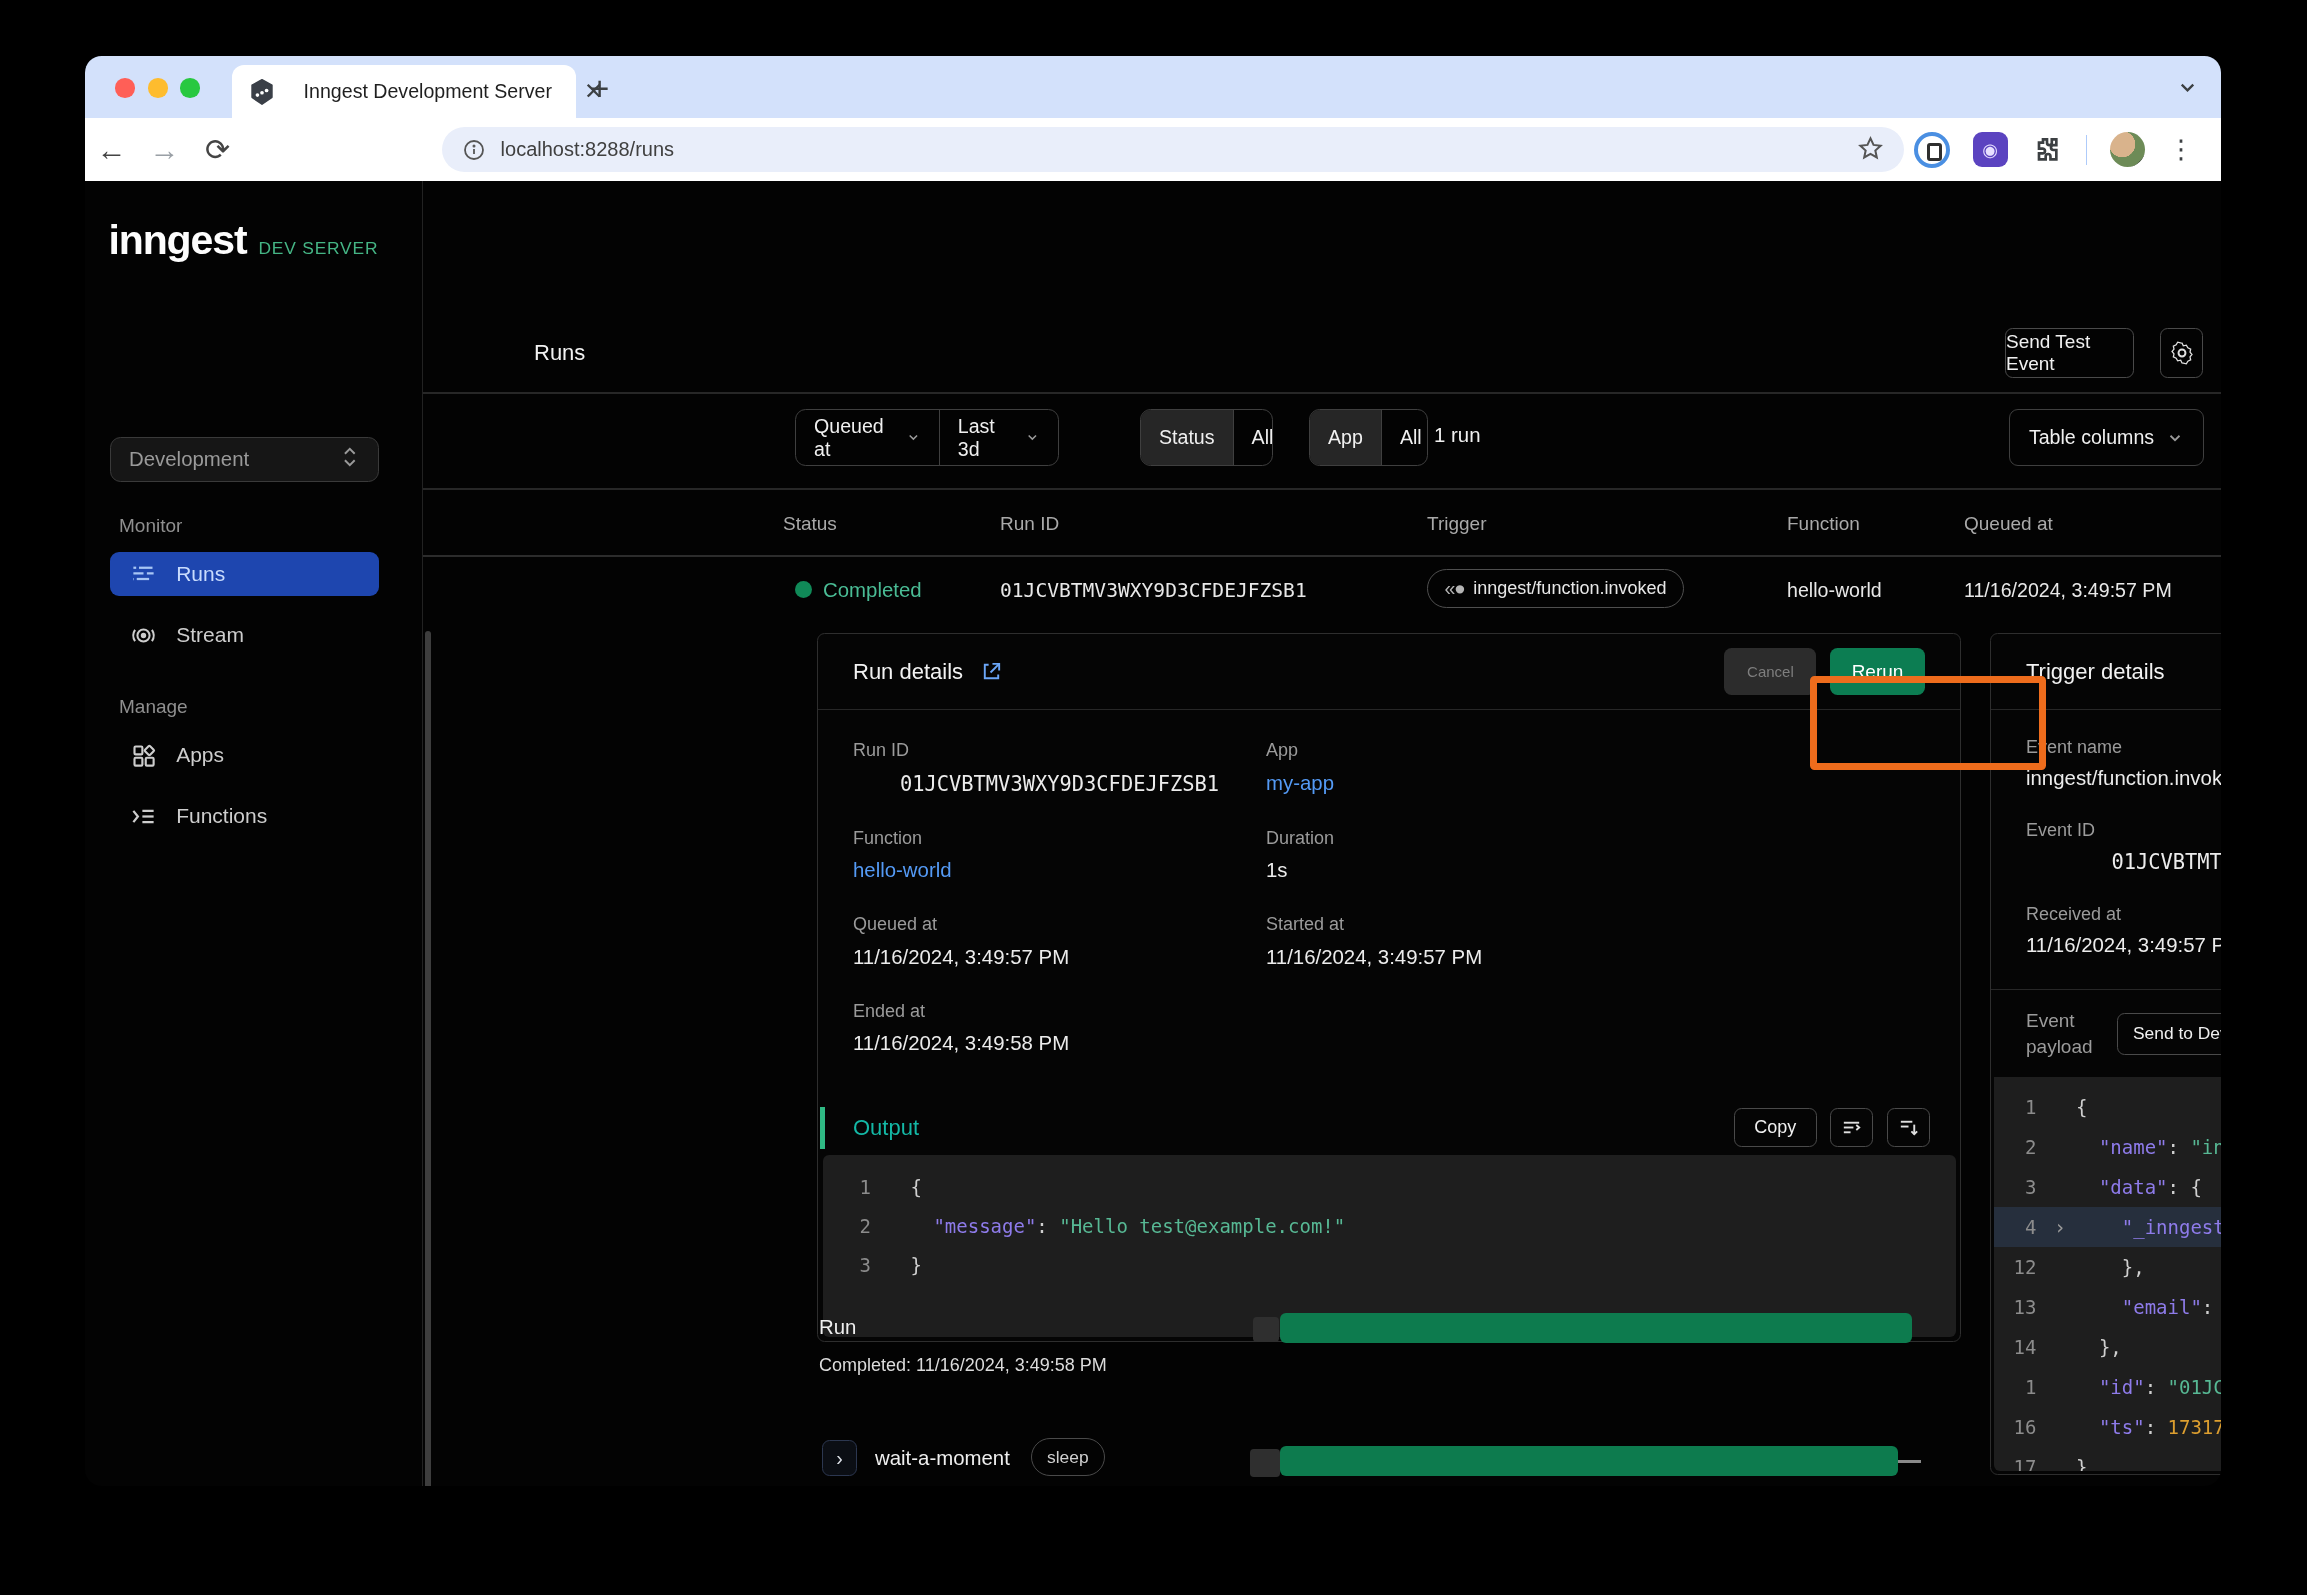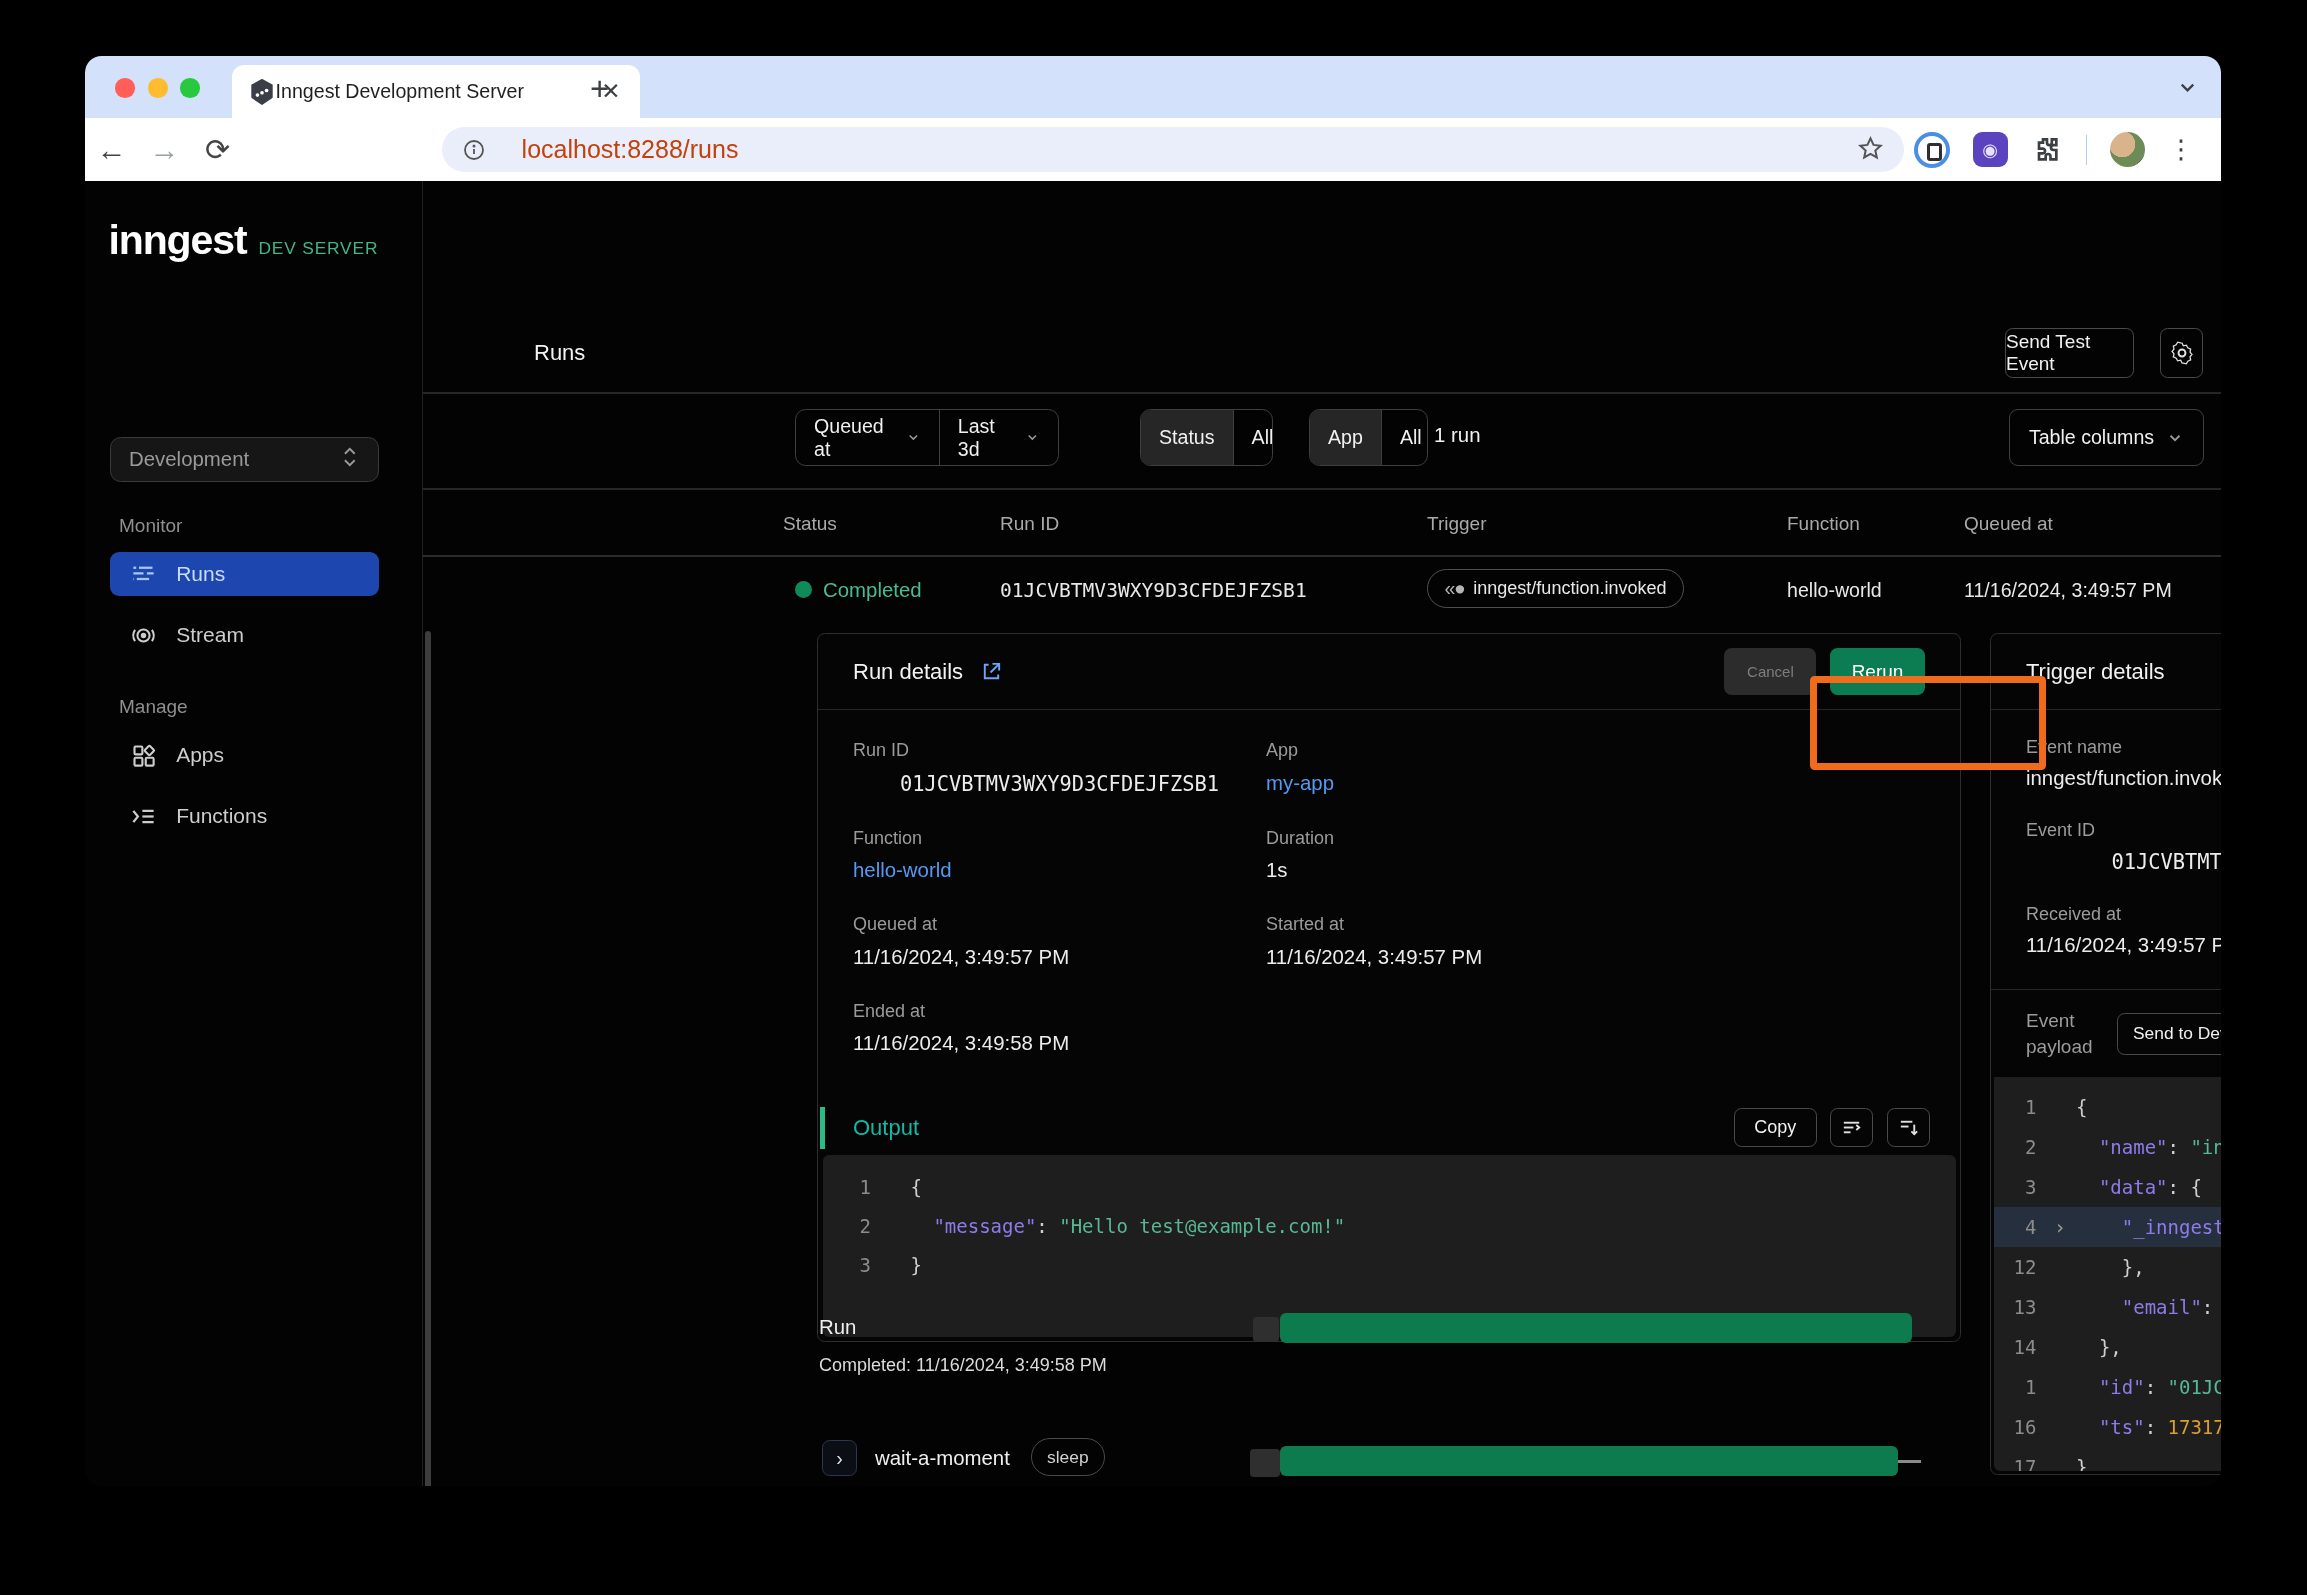--- a/index.html
+++ b/index.html
@@ -11,37 +11,37 @@
   .window { position:absolute; left:85px; top:56px; width:2136px; height:1430px;
     border-radius:16.6px; overflow:hidden; background:#040404;
     box-shadow:0 23px 68px rgba(0,0,0,.9); }
 
   
   .tabstrip { position:absolute; left:0; top:0; width:100%; height:62px; background:#d3e1fb; }
   .traffic { position:absolute; top:22px; width:19.6px; height:19.6px; border-radius:50%; }
   .t-red { left:30px; background:#ff5f57; }
   .t-yellow { left:63px; background:#febc2e; }
   .t-green { left:95px; background:#28c840; }
-  .tab { position:absolute; left:147px; top:9px; width:408px; height:53px; background:#fff;
-    border-radius:12px 12px 0 0; display:flex; align-items:center; padding:0 16.6px; gap:1px; }
+  .tab { position:absolute; left:147px; top:9px; width:344px; height:53px; background:#fff;
+    border-radius:12px 12px 0 0; display:flex; align-items:center; padding:0 16.6px; gap:29px; }
   .favicon { width:26px; height:26px; flex:0 0 auto; }
   .tab-title { font-size:19.6px; color:#1f1f1f; flex:1 1 auto; white-space:nowrap; }
   .tab-close { font-size:23px; color:#3c4043; padding:0 3px; }
   .newtab { position:absolute; left:505px; top:13.6px; font-size:33px; color:#3c4043; font-weight:300; }
   .strip-chevron { position:absolute; right:16.6px; top:16.6px; width:33px; height:30px; border-radius:9px;
     display:flex; align-items:center; justify-content:center; color:#3c4043; }
 
   
   .toolbar { position:absolute; left:0; top:62px; width:100%; height:63px; background:#ffffff;
     display:flex; align-items:center; }
   .nav-ic { font-size:30px; color:#444; width:53px; text-align:center; }
   .nav-ic.dim { color:#9aa0a6; }
   .omnibox { position:absolute; left:357px; top:9px; width:1462px; height:45px; background:#e9eefa;
     border-radius:23px; display:flex; align-items:center; padding:0 19.6px; gap:15px; }
-  .url-text { font-size:25px; color:#c2410c;margin-left:21px; }
+  .url-text { font-size:20px; color:#404040; }
   .tool-right { position:absolute; right:0; top:0; height:63px; display:flex; align-items:center; gap:23px; padding-right:27px; }
   .ext-1pw { width:36px; height:36px; border-radius:50%; border:4.5px solid #4a8fe2; position:relative; background:#fff; }
   .ext-1pw::after { content:""; position:absolute; left:9px; top:7.6px; width:9px; height:12px; border:3.8px solid #2f2f2f; border-radius:3px; }
   .ext-purple { width:35px; height:35px; border-radius:9px; background:#5b43c0;
     display:flex; align-items:center; justify-content:center; color:#e7e0ff; font-size:18px; }
   .tb-divider { width:1.5px; height:30px; background:#aecbfa; }
   .avatar { width:35px; height:35px; border-radius:50%;
     background:radial-gradient(circle at 35% 35%, #d9b38c 0 40%, #6d8b57 41% 75%, #3a4b32 76%); }
   .kebab { font-size:26px; color:#3c4043; letter-spacing:0; }
 

